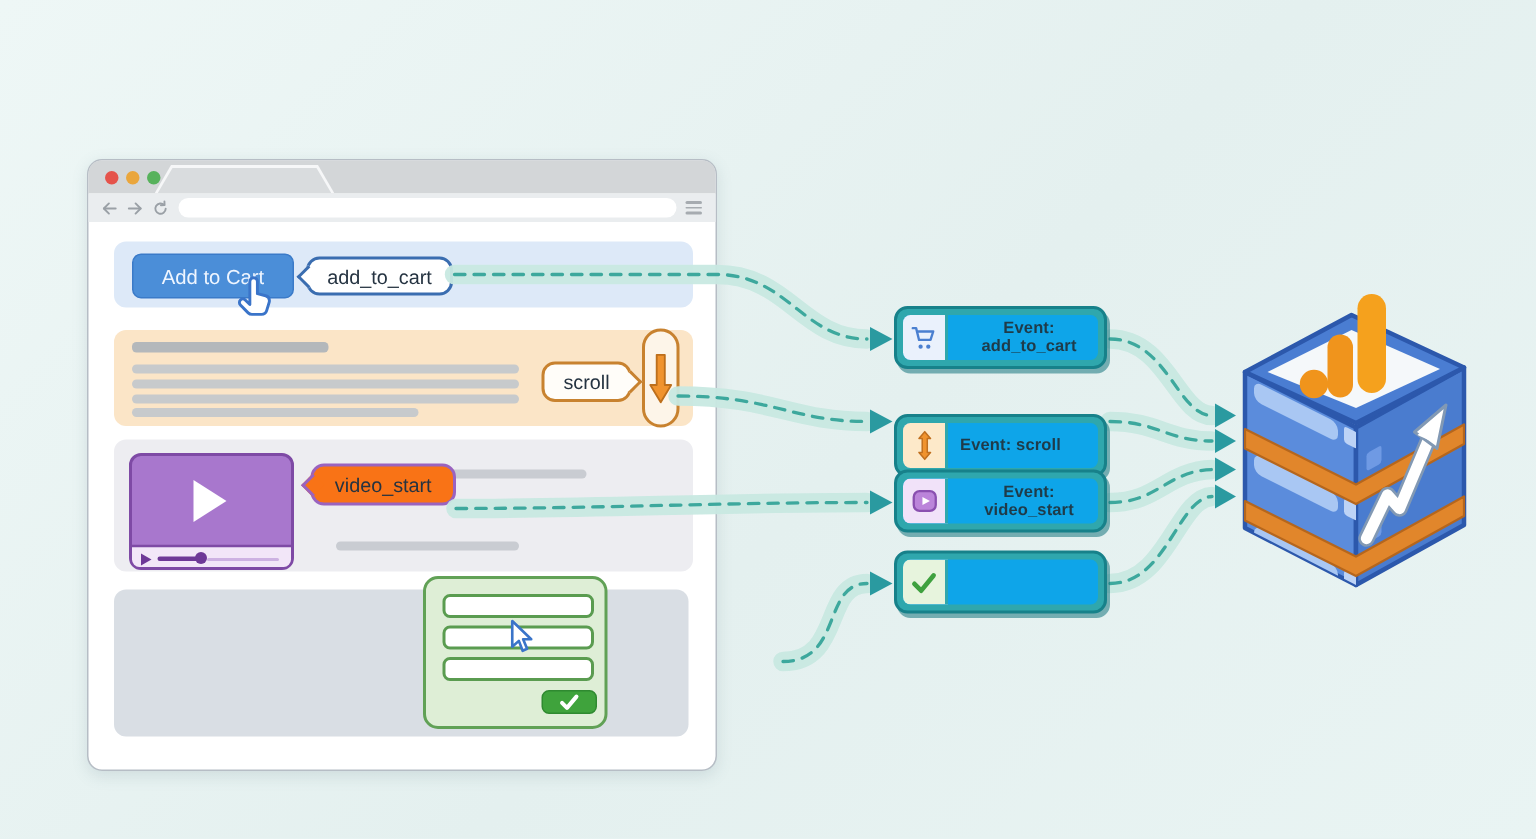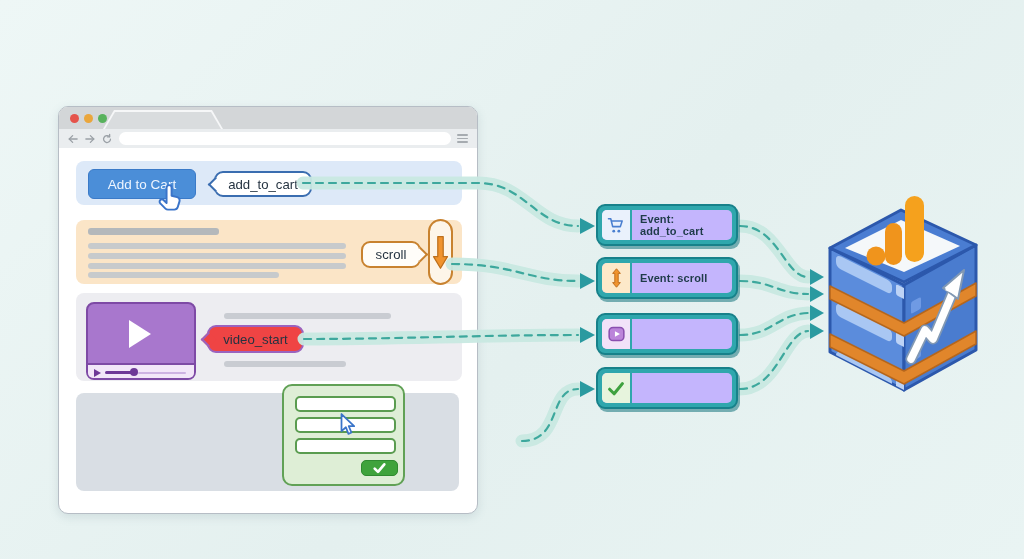--- a/index.html
+++ b/index.html
@@ -36,23 +36,23 @@
   .cart-btn{position:absolute;left:29px;top:62px;width:108px;height:30px;background:#4b8ed8;border:1.5px solid #3a7ac8;
     border-radius:6px;color:#eef5ff;font-size:13.5px;display:flex;align-items:center;justify-content:center;z-index:2;}
   .gline{position:absolute;border-radius:3px;background:#c7cacc;height:6px;}
 
   
   .bubble{position:absolute;display:flex;align-items:center;justify-content:center;background:#fff;
     border:2px solid #3a6db0;border-radius:9px;font-size:13.2px;font-weight:500;color:#253341;z-index:6;}
   .bubble::before{content:"";position:absolute;left:-6.5px;width:9px;height:9px;background:inherit;
     border-left:2px solid;border-bottom:2px solid;border-color:inherit;transform:rotate(45deg);}
   .bubble.tail-right::before{left:auto;right:-6.5px;border-left:none;border-bottom:none;border-right:2px solid;border-top:2px solid;border-color:inherit;}
-  .b-cart{left:155px;top:64px;width:98px;height:26px;}
+  .b-cart{left:145px;top:64px;width:98px;height:26px;}
   .b-scroll{left:302px;top:134px;width:60px;height:27px;border-color:#c8822f;background:#fffdf9;}
-  .b-video{left:148px;top:218px;width:97px;height:28px;border-color:#9a63bf;background:#ef4444;}
+  .b-video{left:148px;top:202px;width:97px;height:28px;border-color:#9a63bf;background:#f97316;}
   .b-form{left:356px;top:322px;width:109px;height:27px;border-color:#5d9e53;background:#eaf5e2;}
 
   
   .scroll-widget{position:absolute;left:369px;top:112px;width:25px;height:66px;background:#fdf5e9;
     border:2.5px solid #c8822f;border-radius:13px;display:flex;align-items:center;justify-content:center;z-index:2;}
 
   
   .player{position:absolute;left:27px;top:195px;width:110px;height:78px;background:#a877cd;border:2.5px solid #7e4aa5;border-radius:8px;z-index:2;}
   .play-tri{position:absolute;left:41px;top:16px;width:0;height:0;border-left:22px solid #fff;border-top:14px solid transparent;border-bottom:14px solid transparent;}
   .vctrl{position:absolute;left:0;bottom:0;width:100%;height:15px;background:#f2e6f8;border-top:2px solid #7e4aa5;border-radius:0 0 5px 5px;}
@@ -66,21 +66,21 @@
     border:2.5px solid #61a156;border-radius:10px;z-index:4;}
   .f-input{position:absolute;left:11px;width:101px;height:16px;background:#fff;border:2px solid #5a9c50;border-radius:5px;}
   .f-submit{position:absolute;left:77px;top:74px;width:37px;height:16px;background:#3fa33c;border:1.5px solid #2f8a30;
     border-radius:5px;display:flex;align-items:center;justify-content:center;}
 
   .cursor{position:absolute;z-index:7;}
 
   
   .event-box{position:absolute;left:596px;width:142px;height:42px;background:#2fa7ad;border:2px solid #17818a;
     border-radius:9px;padding:4px;z-index:5;box-shadow:2px 3px 0 rgba(21,117,125,.55);}
-  .event-inner{display:flex;align-items:stretch;height:100%;background:#c4b5fd;border-radius:5px;overflow:hidden;}
+  .event-inner{display:flex;align-items:stretch;height:100%;background:#0ea5e9;border-radius:5px;overflow:hidden;text-align:center;}
   .event-ic{width:30px;flex:0 0 30px;display:flex;align-items:center;justify-content:center;border-right:2px solid #2fa7ad;}
   .event-ic svg{display:block;}
   .ic-cart{background:#eaf1fc;} .ic-scroll{background:#fde9c9;} .ic-video{background:#f1e2f9;} .ic-check{background:#e7f4dd;}
   .event-label{flex:1;display:flex;align-items:center;padding-left:8px;font-size:11px;font-weight:700;color:#1f3b49;letter-spacing:.1px;}
 
   .flows{position:absolute;left:0;top:0;z-index:4;pointer-events:none;}
   .ga4{position:absolute;left:816px;top:184px;z-index:5;}
 </style>
 </head>
 <body>
@@ -232,39 +232,40 @@
         <svg viewBox="0 0 24 22" width="18" height="17">
             <path d="M2 2 h3 l2.6 10.5 h10.2 l2.4-7.5 H6" fill="none" stroke="#4a7fd0" stroke-width="2.1" stroke-linecap="round" stroke-linejoin="round"></path>
             <circle cx="9" cy="18.5" r="1.9" fill="#4a7fd0"></circle>
             <circle cx="15.8" cy="18.5" r="1.9" fill="#4a7fd0"></circle>
           </svg>
       </span>
       <span class="event-label">Event: add_to_cart</span>
     </div>
   </div>
 
-  <div class="event-box" style="top:257px">
+  <div class="event-box" style="top:276px">
     <div class="event-inner">
       <span class="event-ic ic-scroll">
         <svg viewBox="0 0 16 26" width="13" height="20">
             <path d="M8 1 13 7 H10.2 V19 H13 L8 25 3 19 H5.8 V7 H3 Z" fill="#f0932e" stroke="#c06f1e" stroke-width="1.3" stroke-linejoin="round"></path>
           </svg>
       </span>
       <span class="event-label">Event: scroll</span>
     </div>
   </div>
 
   <div class="event-box" style="top:313px">
     <div class="event-inner">
       <span class="event-ic ic-video">
         <svg viewBox="0 0 22 20" width="17" height="16">
             <rect x="1.5" y="1.5" width="19" height="17" rx="5" fill="#bb84da" stroke="#8a4fb0" stroke-width="2"></rect>
             <polygon points="9,6.5 15.5,10 9,13.5" fill="#fff"></polygon>
           </svg>
       </span>
+      <span class="event-label">Event: video_start</span>
     </div>
   </div>
 
   <div class="event-box" style="top:367px">
     <div class="event-inner">
       <span class="event-ic ic-check">
         <svg viewBox="0 0 24 20" width="18" height="15">
             <path d="M3.5 11 9.5 17 20.5 3.5" fill="none" stroke="#3fa13f" stroke-width="4.2" stroke-linecap="round" stroke-linejoin="round"></path>
           </svg>
       </span>

